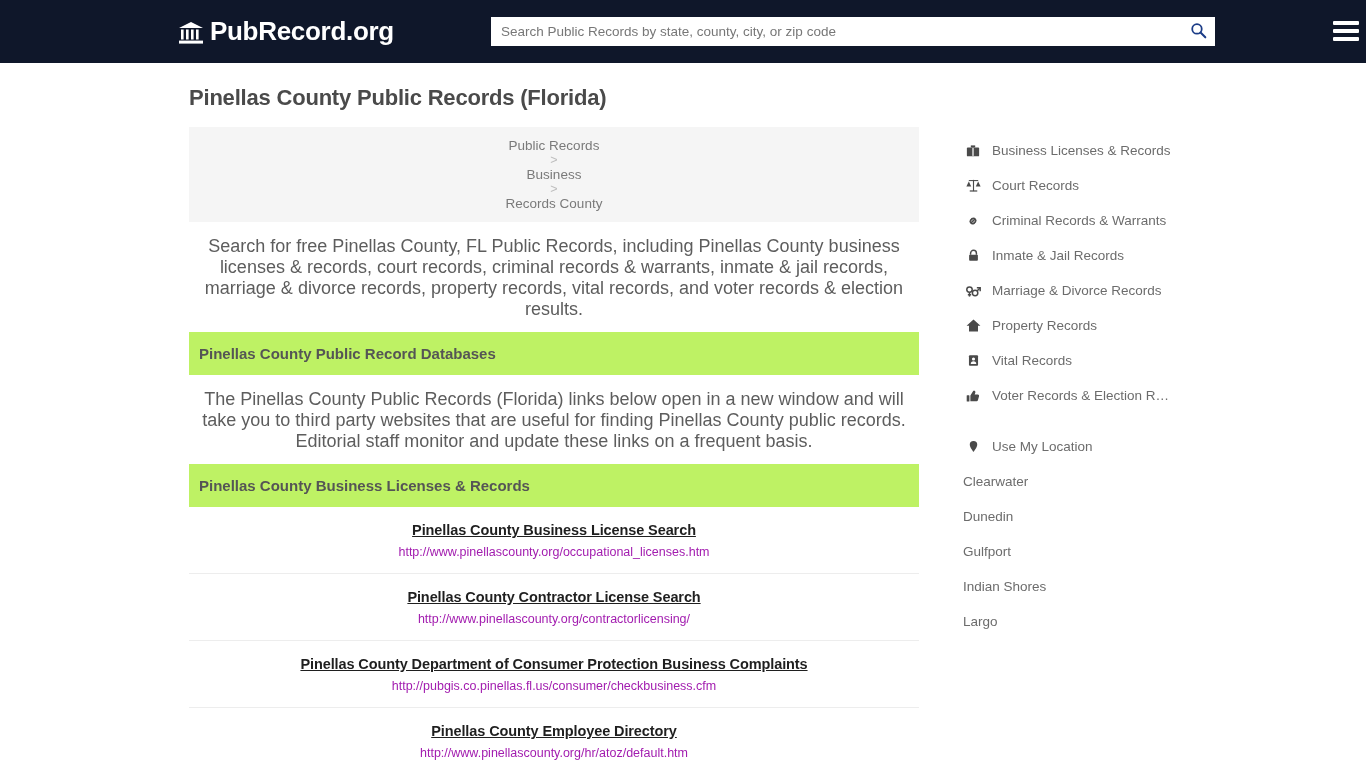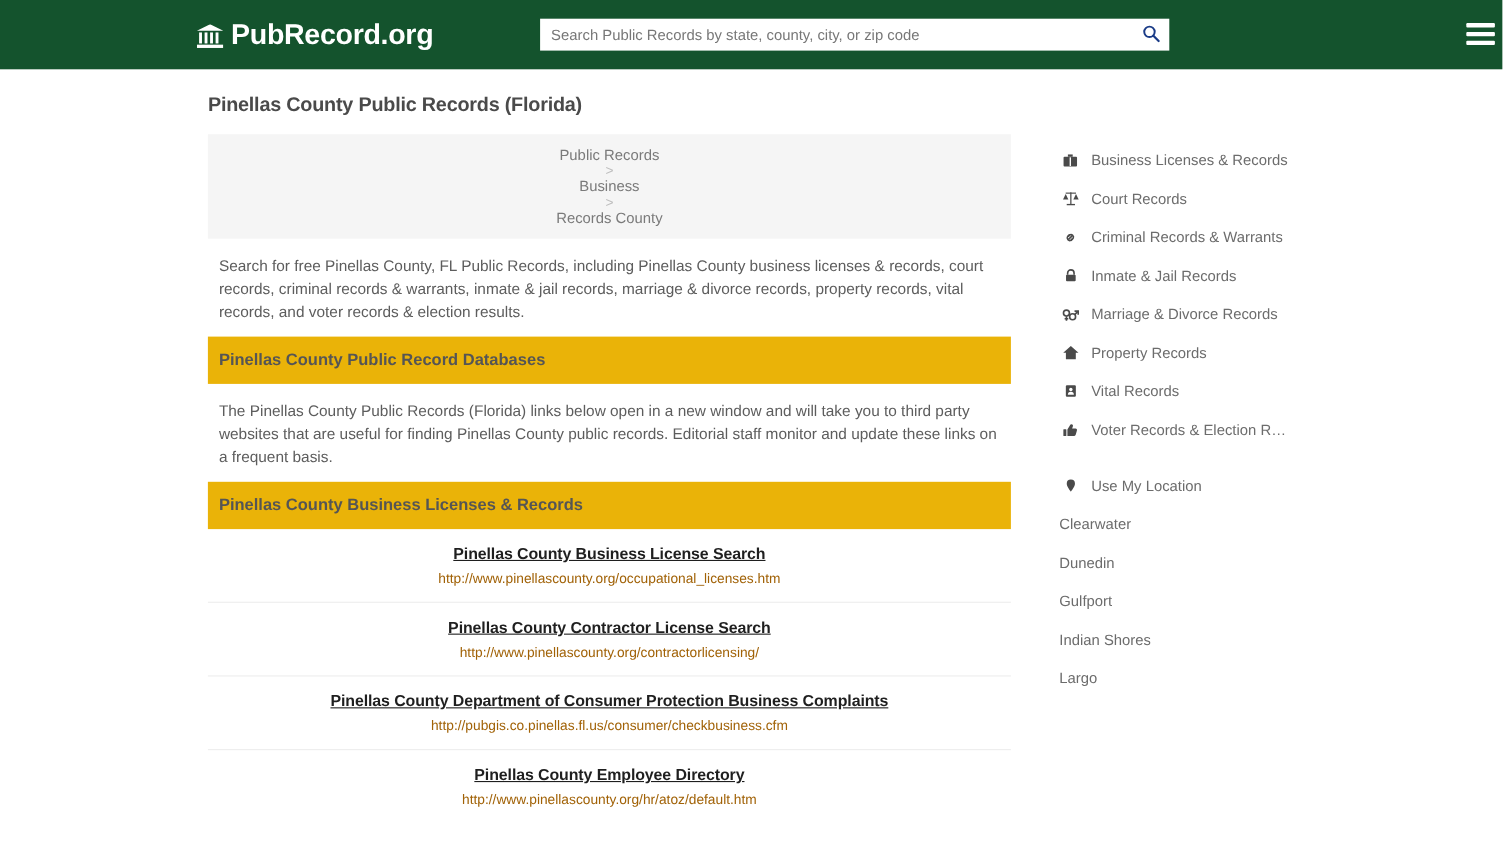--- a/index.html
+++ b/index.html
@@ -13,21 +13,21 @@
     overflow: hidden;
     background: #ffffff;
     font-family: "Liberation Sans", sans-serif;
     color: #333333;
     -webkit-font-smoothing: antialiased;
   }
 
   
   .site-header {
     height: 63px;
-    background: #14532d;
+    background: #0f172a;
     position: relative;
   }
   .header-inner {
     width: 1000px;
     margin: 0 auto;
     height: 63px;
     display: flex;
     align-items: center;
     position: relative;
   }
@@ -49,21 +49,21 @@
     display: inline-block;
     position: relative;
     top: 1px;
   }
   .brand-icon svg { display: block; }
 
   .search-wrap {
     position: absolute;
     left: 308px;
     top: 17px;
-    width: 572px;
+    width: 724px;
     height: 29px;
     background: #ffffff;
     display: flex;
     align-items: center;
     box-sizing: border-box;
   }
   .search-input {
     border: 0;
     outline: none;
     flex: 1;
@@ -107,21 +107,21 @@
   }
 
   
   .page {
     width: 1000px;
     margin: 0 auto;
     padding-top: 22px;
     display: block;
   }
   .page-title {
-    font-size: 18px;
+    font-size: 22px;
     font-weight: bold;
     color: #4a4a4a;
     margin: 0 0 16px 6px;
     letter-spacing: -0.2px;
   }
   .columns {
     display: flex;
     align-items: flex-start;
   }
   .col-main {
@@ -151,28 +151,29 @@
   }
   .breadcrumb .sep {
     color: #bdbdbd;
     margin: 0 8px;
     font-size: 12.5px;
   }
   .breadcrumb .current { color: #7a7a7a; }
 
   
   .intro-text {
-    font-size: 14px;
+    font-size: 18px;
     line-height: 21px;
     color: #5d5d5d;
     padding: 14px 10px 12px 10px;
     margin: 0;
+    text-align: center;
   }
   .section-head {
-    background: #eab308;
+    background: #bef264;
     padding: 13px 10px;
     font-size: 15px;
     font-weight: bold;
     color: #555555;
     margin: 0;
   }
 
   
   .link-list { margin: 0; padding: 0; text-align: center; }
   .link-row {
@@ -185,21 +186,21 @@
     font-size: 14.5px;
     font-weight: bold;
     color: #1f1f1f;
     text-decoration: underline;
     margin-bottom: 7px;
     letter-spacing: -0.1px;
   }
   .link-url {
     display: block;
     font-size: 12.5px;
-    color: #a16207;
+    color: #a21caf;
     text-decoration: none;
     line-height: 15px;
   }
   .see-all {
     padding: 8px 10px 10px 10px;
     font-size: 13.5px;
     color: #777777;
   }
 
   

